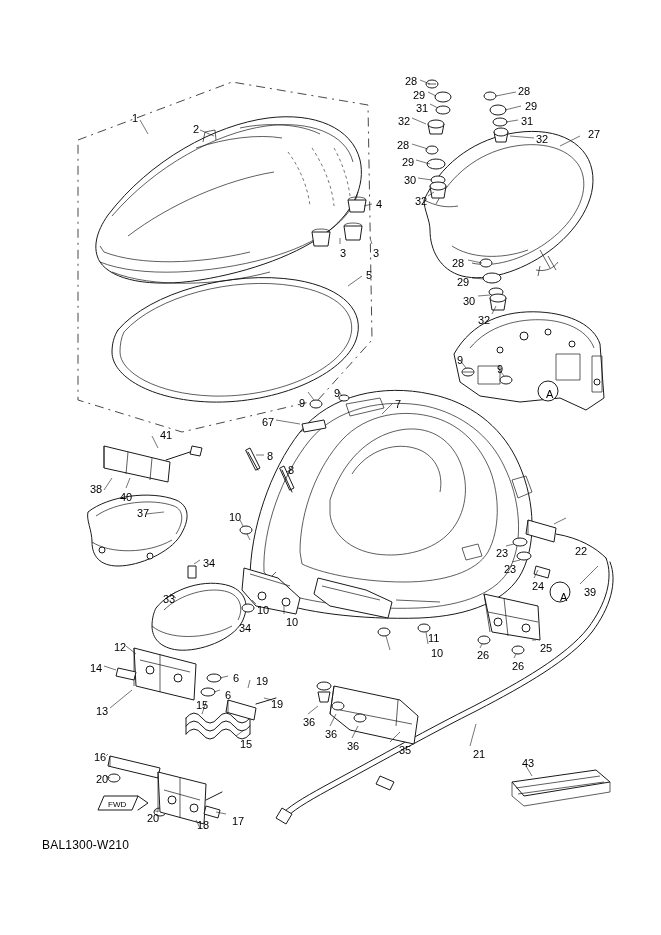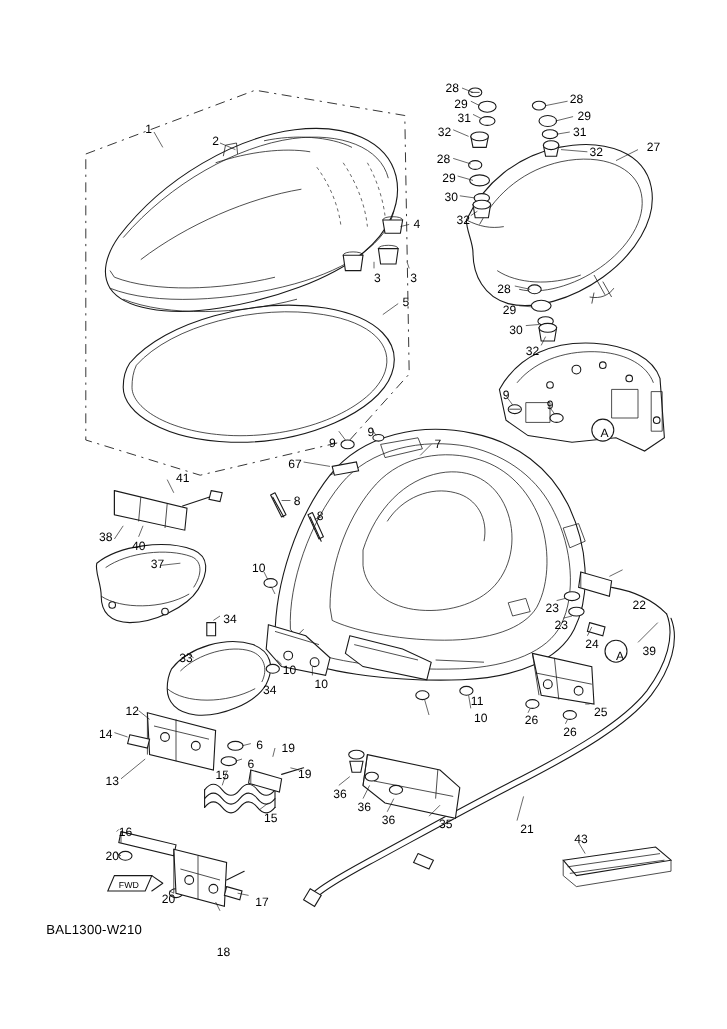--- a/index.html
+++ b/index.html
@@ -446,24 +446,24 @@
       <div class="callout" style="left: 196px; top: 700px;">15</div>
       <div class="callout" style="left: 96px; top: 706px;">13</div>
       <div class="callout" style="left: 271px; top: 699px;">19</div>
       <div class="callout" style="left: 240px; top: 739px;">15</div>
       <div class="callout" style="left: 303px; top: 717px;">36</div>
       <div class="callout" style="left: 325px; top: 729px;">36</div>
       <div class="callout" style="left: 347px; top: 741px;">36</div>
       <div class="callout" style="left: 386px; top: 745px; margin-left: 13px;">35</div>
       <div class="callout" style="left: 473px; top: 749px;">21</div>
       <div class="callout" style="left: 522px; top: 758px;">43</div>
-      <div class="callout" style="left: 108px; top: 752px;">16</div>
+      <div class="callout" style="left: 94px; top: 752px;">16</div>
       <div class="callout" style="left: 96px; top: 774px;">20</div>
       <div class="callout" style="left: 147px; top: 813px;">20</div>
       <div class="callout" style="left: 232px; top: 816px;">17</div>
-      <div class="callout" style="left: 197px; top: 861px;">18</div>
+      <div class="callout" style="left: 197px; top: 820px;">18</div>
     </div>
 
   <div class="fwd-label" style="left:108px; top:800px;">FWD</div>
 
   <div id="partcode">BAL1300-W210</div>
 
 </div>
 
 </body></html>

